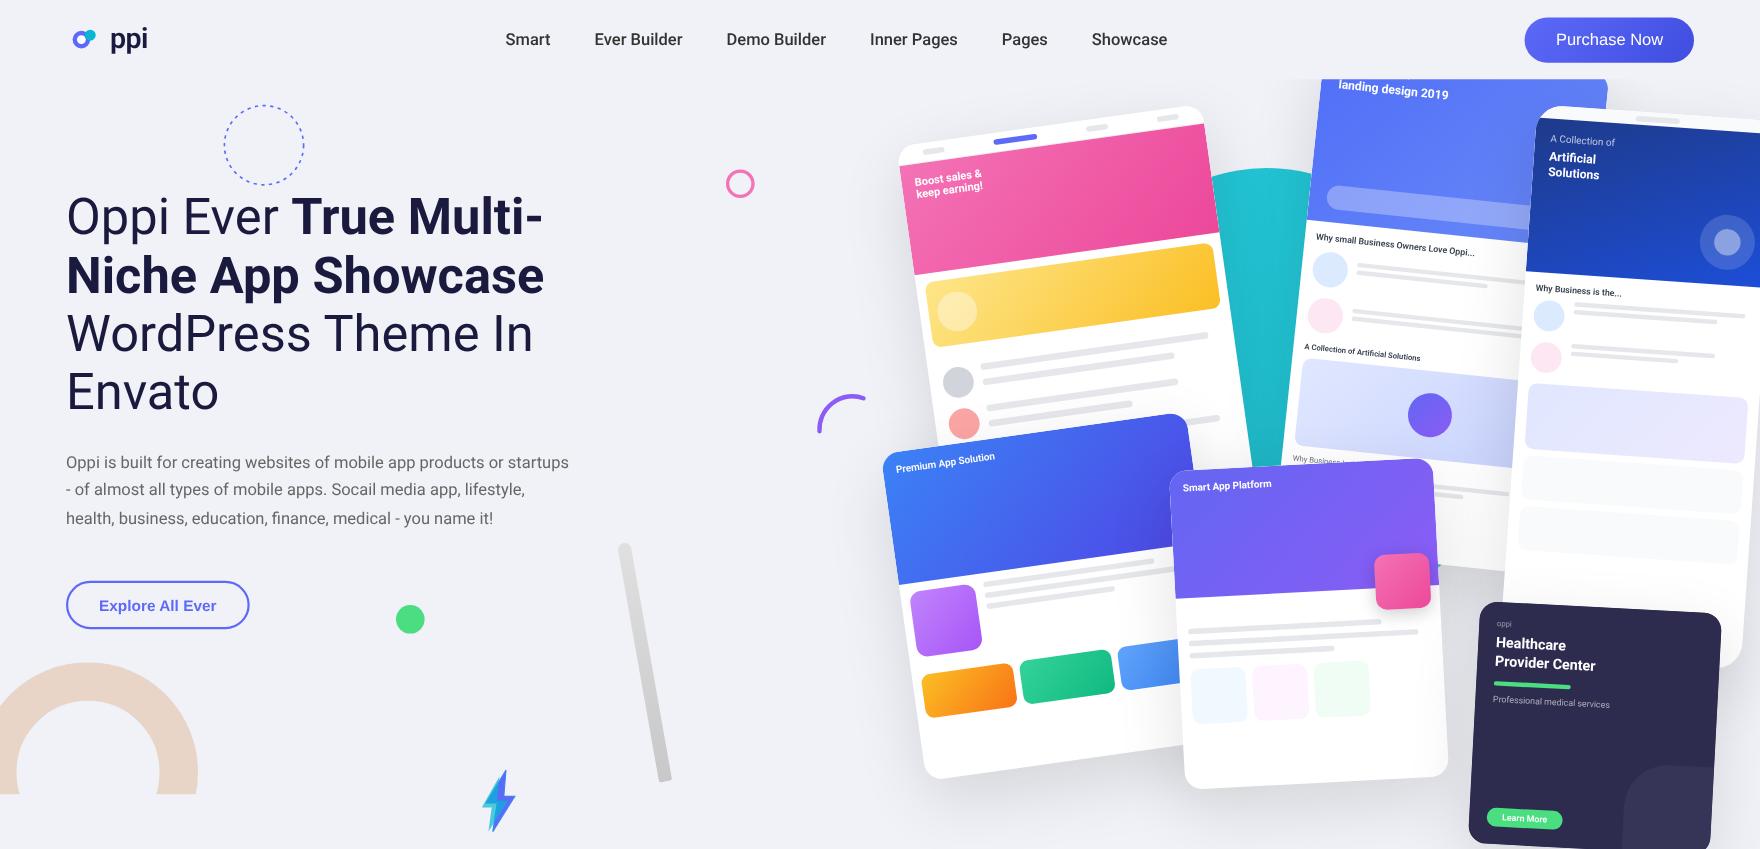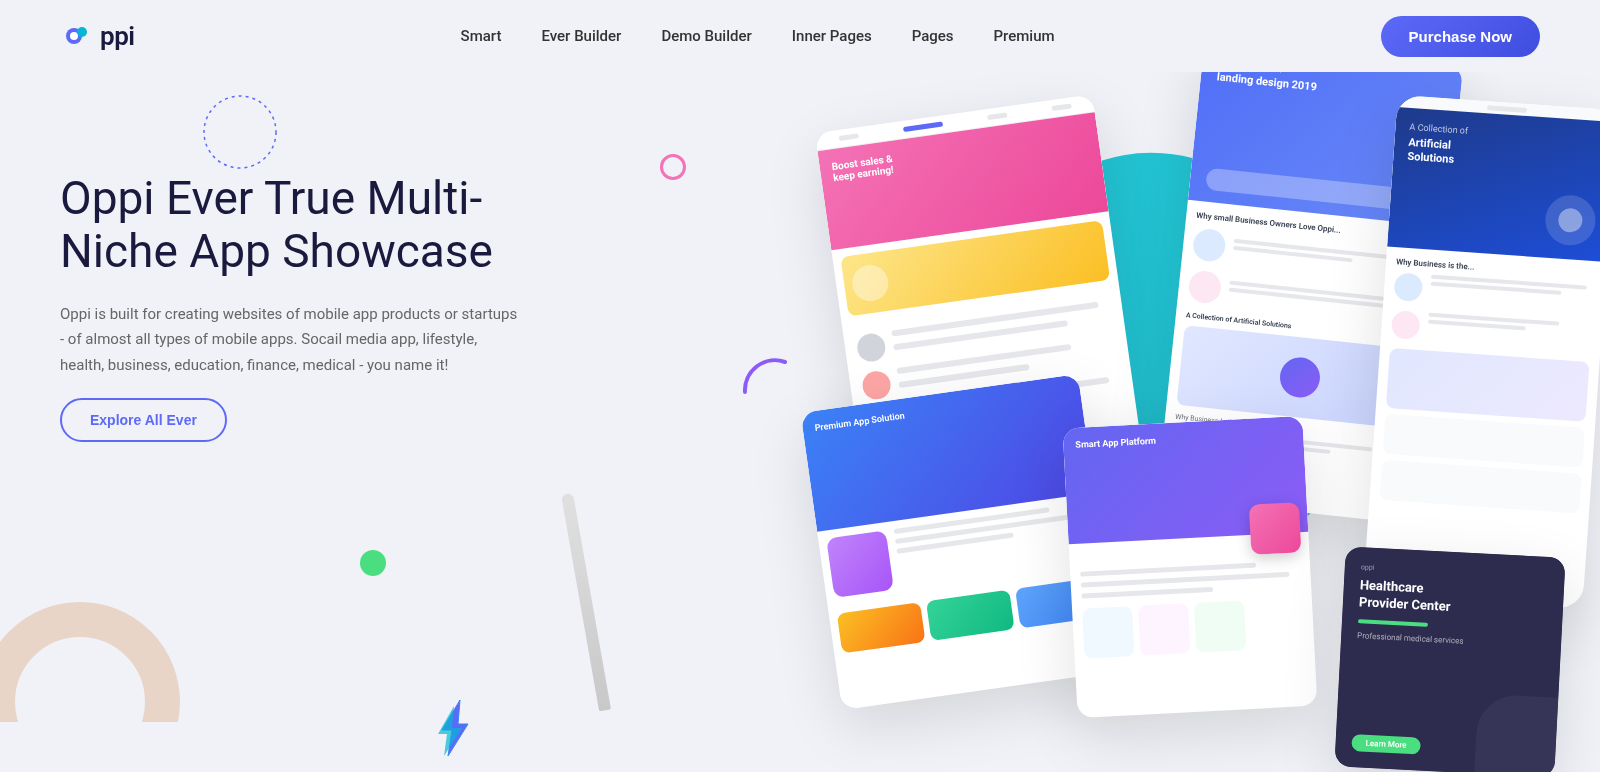--- a/index.html
+++ b/index.html
@@ -55,21 +55,21 @@
       font-weight: 500;
     }
 
     .purchase-btn {
       background: linear-gradient(135deg, #5d6af8 0%, #3f4de0 100%);
       color: white;
       border: none;
       padding: 12px 28px;
       border-radius: 30px;
       font-size: 15px;
-      font-weight: 700;
+      font-weight: 400;
       cursor: pointer;
       white-space: nowrap;
     }
 
     
     .hero {
       position: relative;
       display: flex;
       align-items: flex-start;
       padding: 40px 60px 0 60px;
@@ -86,28 +86,28 @@
     }
 
     .hero-title {
       font-size: 46px;
       line-height: 1.15;
       color: #1a1a3e;
       margin-bottom: 24px;
     }
 
     .hero-title .normal { font-weight: 400; }
-    .hero-title .bold { font-weight: 400; }
+    .hero-title .bold { font-weight: 700; }
 
     .hero-desc {
       font-size: 15px;
       line-height: 1.7;
       color: #666;
       max-width: 460px;
-      margin-bottom: 20px;
+      margin-bottom: 44px;
     }
 
     .explore-btn {
       background: transparent;
       border: 2px solid #5d6af8;
       color: #5d6af8;
       padding: 12px 28px;
       border-radius: 30px;
       font-size: 14px;
       font-weight: 600;
@@ -374,21 +374,21 @@
     </svg>
     <span class="logo-text">ppi</span>
   </div>
 
   <nav>
     <a href="#">Smart</a>
     <a href="#">Ever Builder</a>
     <a href="#">Demo Builder</a>
     <a href="#">Inner Pages</a>
     <a href="#">Pages</a>
-    <a href="#">Premium</a>
+    <a href="#">Showcase</a>
   </nav>
 
   <button class="purchase-btn">Purchase Now</button>
 </header>
 
 <div class="hero">
 
   <div class="deco-circle-outline">
     <svg viewBox="0 0 80 80" fill="none" xmlns="http://www.w3.org/2000/svg">
       <circle cx="40" cy="40" r="36" stroke="#5d6af8" stroke-width="1.5" stroke-dasharray="3 4" fill="none"></circle>
@@ -403,20 +403,21 @@
     </svg>
   </div>
 
   <div class="deco-green-dot"></div>
 
   <div class="deco-beige-arc"></div>
 
   <div class="hero-left">
     <h1 class="hero-title">
       <span class="normal">Oppi Ever </span><span class="bold">True Multi-<br>Niche App Showcase</span><br>
+      <span class="normal">WordPress Theme In<br>Envato</span>
     </h1>
     <p class="hero-desc">Oppi is built for creating websites of mobile app products or startups - of almost all types of mobile apps. Socail media app, lifestyle, health, business, education, finance, medical - you name it!</p>
     <button class="explore-btn">Explore All Ever</button>
   </div>
 
   <div class="lightning-icon">
     <svg width="50" height="60" viewBox="0 0 50 60" fill="none">
       <path d="M30 2 L12 32 L22 32 L18 58 L38 26 L28 26 Z" fill="#5d6af8" stroke="#3b82f6" stroke-width="1"></path>
       <path d="M24 8 L8 36 L17 36 L14 58 L32 30 L22 30 Z" fill="#06b6d4" opacity="0.7"></path>
     </svg>

